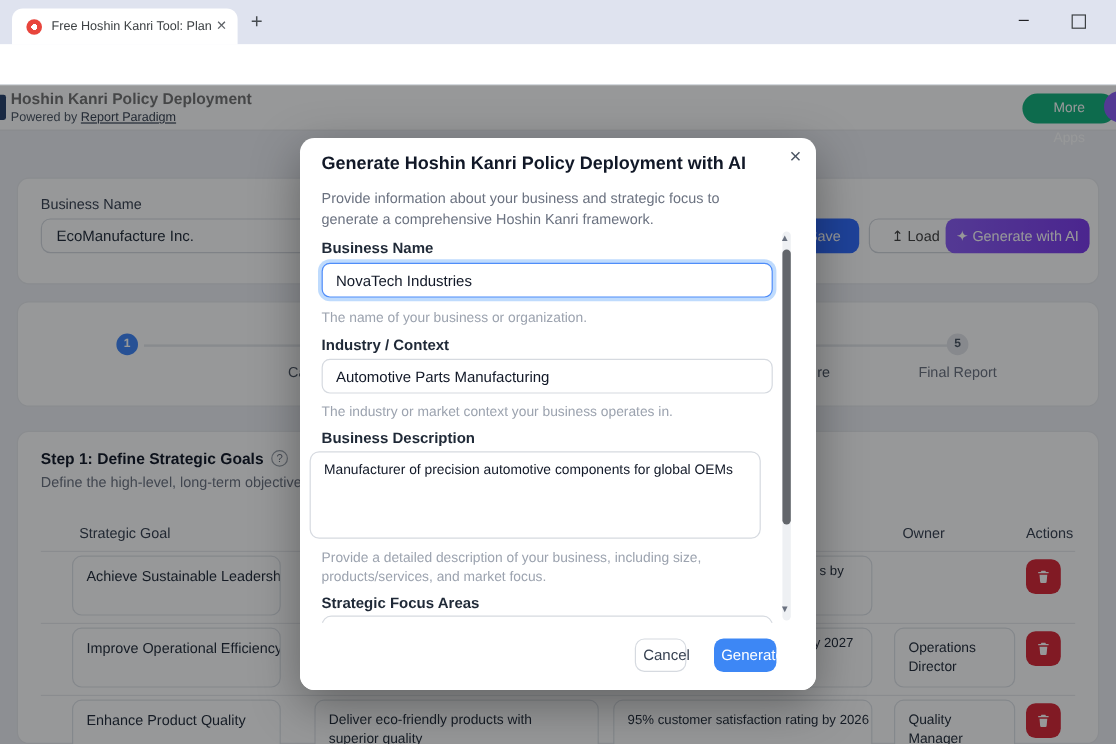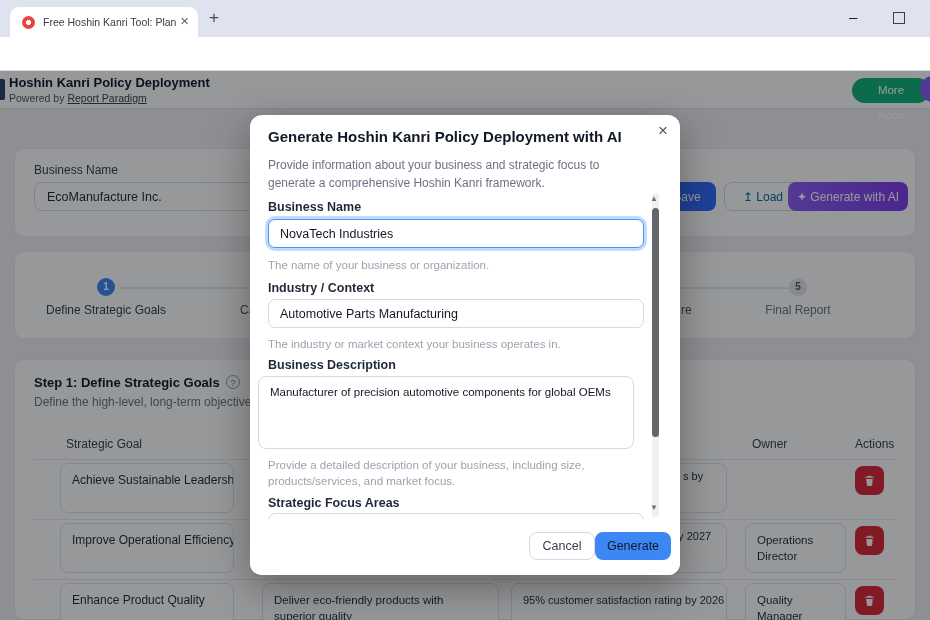--- a/index.html
+++ b/index.html
@@ -28,34 +28,34 @@
   .ext-doc i{position:absolute;right:-2px;bottom:-2px;width:8px;height:8px;border-radius:50%;background:#fdd663;}
   .ext-chat{position:absolute;left:796px;top:45px;}
   .puzzle{position:absolute;left:829px;top:44px;}
   .tb-div{position:absolute;left:859px;top:43px;width:1px;height:20px;background:#d5d9de;}
   .b-avatar{position:absolute;left:894px;top:41px;width:24px;height:24px;border-radius:50%;background:#0e9888;
             color:#fff;font-size:11px;font-weight:bold;text-align:center;line-height:24px;}
   
   .page{position:absolute;top:71px;left:0;width:930px;height:549px;background:#eef0f4;overflow:hidden;}
   .app-header{position:absolute;top:0;left:0;width:930px;height:38px;background:#fff;border-bottom:1px solid #e3e6ea;box-sizing:border-box;}
   .logo-sliver{position:absolute;left:-4px;top:8px;width:9px;height:21px;background:#27406b;border-radius:2px;}
-  .hdr-title{position:absolute;left:9px;top:4px;font-size:13px;font-weight:bold;color:#0f172a;}
+  .hdr-title{position:absolute;left:9px;top:4px;font-size:13px;font-weight:bold;color:#737373;}
   .hdr-sub{position:absolute;left:9px;top:21px;font-size:10.5px;color:#4b5563;}
   .hdr-sub a{color:#374151;text-decoration:underline;}
   .more-apps{position:absolute;left:852px;top:7px;height:25px;padding:0 12px;background:#12b27c;border:none;
              border-radius:13px;color:#fff;font-size:11.5px;font-family:inherit;line-height:25px;}
   .hdr-avatar{position:absolute;left:920px;top:5px;width:26px;height:26px;border-radius:50%;background:#8b5cf6;}
   .card{position:absolute;left:14px;width:902px;background:#fff;border:1px solid #e8eaee;border-radius:10px;box-sizing:border-box;}
   .card1{top:77px;height:89px;} .card2{top:180px;height:88px;} .card3{top:288px;height:261px;}
   .bn-label{position:absolute;left:34px;top:92px;font-size:12px;color:#374151;}
   .bn-input{position:absolute;left:34px;top:111px;width:606px;height:29px;border:1px solid #d6dae0;border-radius:8px;
             padding:0 12px;font-size:12.5px;color:#1f2937;font-family:inherit;box-sizing:border-box;background:#fff;}
   .btn{border:none;border-radius:8px;font-size:12px;font-family:inherit;}
   .btn-save{position:absolute;left:658px;top:111px;width:58px;height:29px;background:#2f6bff;color:#fff;}
-  .btn-load{position:absolute;left:724px;top:111px;width:78px;height:29px;background:#fff;border:1px solid #d3d7dd;color:#0369a1;}
+  .btn-load{position:absolute;left:724px;top:111px;width:78px;height:29px;background:#fff;border:1px solid #d3d7dd;color:#404040;}
   .btn-genai{position:absolute;left:788px;top:111px;width:120px;height:29px;color:#fff;
              background:linear-gradient(90deg,#8b5cf6,#7c3aed);}
   .step-line{position:absolute;left:120px;top:216px;width:676px;height:2px;background:#e6e8ec;}
   .scircle{position:absolute;top:207px;width:18px;height:18px;border-radius:50%;font-size:10px;font-weight:bold;
            text-align:center;line-height:18px;}
   .sc1{left:97px;background:#3f86f8;color:#fff;} .sc5{left:789px;background:#e3e6ea;color:#4b5563;}
   .slabel{position:absolute;top:232px;font-size:12px;text-align:center;}
   .sl1{left:20px;width:172px;color:#374151;} .sl5{left:723px;width:150px;color:#6b7280;}
   .sfrag{position:absolute;top:232px;font-size:12px;color:#4b5563;white-space:nowrap;}
   .fcas{left:240px;} .fre{left:681px;}
@@ -93,24 +93,24 @@
   .i-ind{top:184px;} .i-focus{top:398px;height:40px;border-radius:8px;}
   .l-bn{top:85px;} .h-bn{top:142px;} .l-ind{top:166px;} .h-ind{top:221px;}
   .l-desc{top:243px;} .h-desc{top:342px;width:350px;} .l-focus{top:381px;}
   .ta-desc{position:absolute;left:8px;top:261px;width:376px;height:73px;border:1px solid #d6dae0;border-radius:8px;
            padding:9px 11px;font-size:11.5px;color:#111827;font-family:inherit;box-sizing:border-box;resize:none;white-space:pre;overflow:hidden;}
   .sb-track{position:absolute;left:402px;top:78px;width:7px;height:324px;background:#eef0f3;border-radius:4px;}
   .sb-thumb{position:absolute;left:402px;top:93px;width:7px;height:229px;background:#63666b;border-radius:4px;}
   .sb-arrow{position:absolute;left:400px;font-size:8px;color:#6b7280;}
   .sb-up{top:79px;} .sb-down{top:388px;}
   .m-footer{position:absolute;left:0;top:404px;width:430px;height:56px;background:#fff;}
-  .btn-cancel{position:absolute;left:279px;top:417px;width:66px;height:28px;background:#fff;border:1px solid #d6dae0;
+  .btn-cancel{position:absolute;left:279px;top:417px;width:43px;height:28px;background:#fff;border:1px solid #d6dae0;
               border-radius:8px;font-size:12.5px;color:#374151;font-family:inherit;}
-  .btn-generate{position:absolute;left:345px;top:417px;width:76px;height:28px;background:#3d87f5;border:none;
-                border-radius:8px;font-size:12.5px;color:#0f172a;font-family:inherit;}
+  .btn-generate{position:absolute;left:345px;top:417px;width:52px;height:28px;background:#3d87f5;border:none;
+                border-radius:8px;font-size:12.5px;color:#ffffff;font-family:inherit;}
   svg{display:block;}
 </style>
 </head>
 <body>
 
 <div class="tabstrip">
   <div class="tab">
     <span class="tab-fav"></span>
     <span class="tab-title">Free Hoshin Kanri Tool: Plan &amp; E</span>
     <span class="tab-close">✕</span>
@@ -178,21 +178,20 @@
   <div class="bn-label">Business Name</div>
   <input class="bn-input" value="EcoManufacture Inc." style="">
   <button class="btn btn-save">Save</button>
   <button class="btn btn-load"><span>↥</span> <span>Load</span></button>
   <button class="btn btn-genai"><span>✦</span> <span>Generate with AI</span></button>
 
   <div class="card card2"></div>
   <div class="step-line"></div>
   <div class="scircle sc1">1</div>
   <div class="scircle sc5">5</div>
-  <div class="slabel sl1">Define Strategic Goals</div>
   <div class="slabel sl5">Final Report</div>
   <div class="sfrag fcas">Cas</div>
   <div class="sfrag fre">re</div>
 
   <div class="card card3"></div>
   <div class="s1-head">Step 1: Define Strategic Goals</div>
   <div class="help-icon">?</div>
   <div class="s1-sub">Define the high-level, long-term objectives that a</div>
   <div class="th th-goal">Strategic Goal</div>
   <div class="th th-owner">Owner</div>

